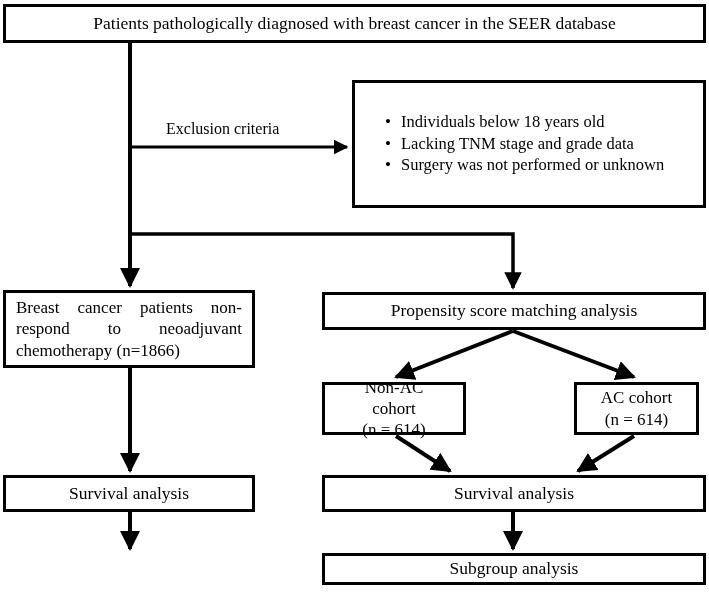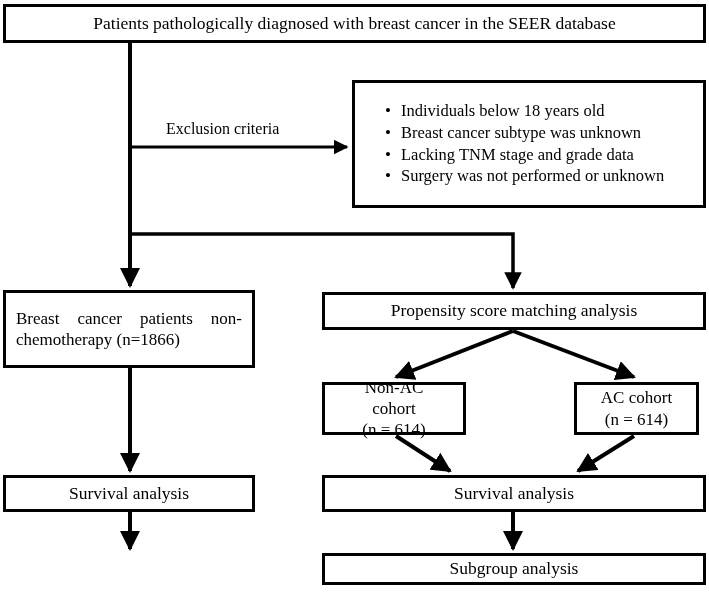--- a/index.html
+++ b/index.html
@@ -167,32 +167,32 @@
   </svg>
 
   <div class="node" id="node-source">
     <span class="txt">Patients pathologically  diagnosed with breast cancer  in the SEER database</span>
   </div>
 
   <div class="node" id="node-exclusion">
     <span class="txt">
       <ul>
         <li>Individuals below  18 years old</li>
-        <li>Breast cancer subtype was unknown</li>
         <li>Lacking  TNM stage and grade data</li>
         <li>Surgery was not performed or unknown</li>
       </ul>
     </span>
   </div>
 
   <div class="edge-label" id="label-exclusion">Exclusion criteria</div>
 
   <div class="node" id="node-nonrespond">
     <span class="txt">
       <span class="ln">Breast cancer patients non-</span>
+      <span class="ln">respond to neoadjuvant</span>
       <span class="ln last">chemotherapy (n=1866)</span>
     </span>
   </div>
 
   <div class="node" id="node-psm">
     <span class="txt">Propensity score matching analysis</span>
   </div>
 
   <div class="node" id="node-nonac">
     <span class="txt">

